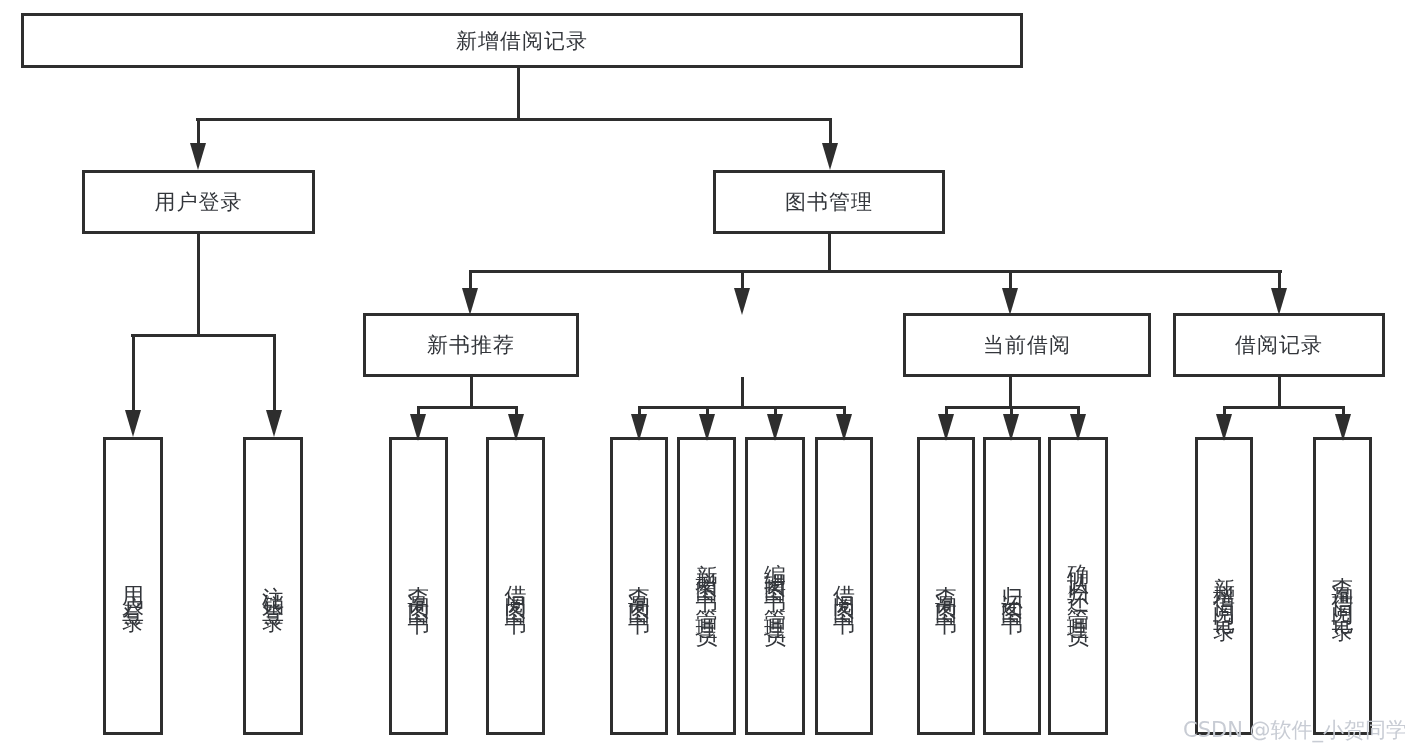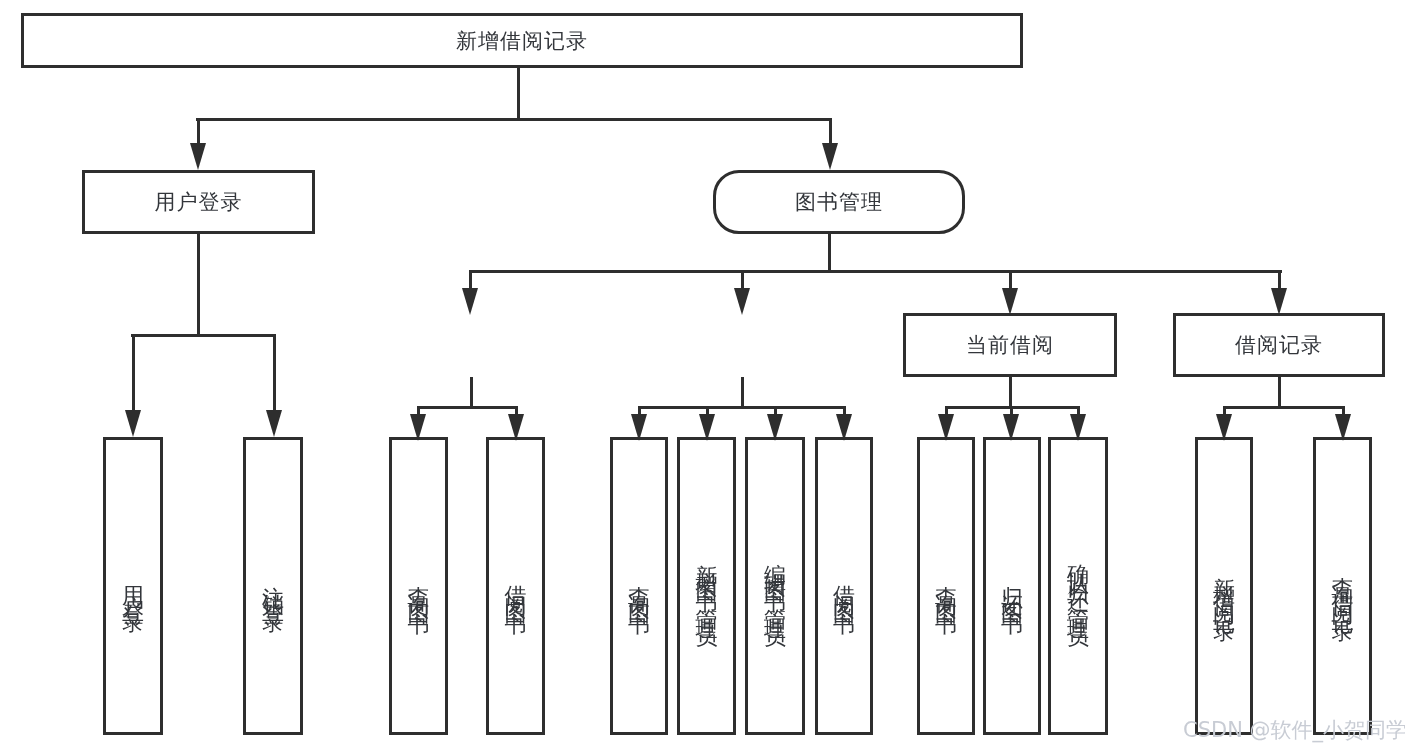--- a/index.html
+++ b/index.html
@@ -83,25 +83,28 @@
 
 <div id="canvas">
 
   <div class="box" style="left: 21px; top: 13px; width: 1002px; height: 55px; border-color: rgb(46, 46, 46); color: rgb(51, 54, 59);">
     <span class="hlabel">新增借阅记录</span>
   </div>
 
   <div class="box lv2" style="left: 82px; width: 233px; border-color: rgb(46, 46, 46); color: rgb(51, 54, 59);">
     <span class="hlabel">用户登录</span>
   </div>
-  <div class="box lv2" style="left: 713px; width: 252px; border-color: rgb(46, 46, 46); color: rgb(51, 54, 59); border-radius: 26px;">
+  <div class="box lv2" style="left: 713px; width: 232px; border-color: rgb(46, 46, 46); color: rgb(51, 54, 59);">
     <span class="hlabel">图书管理</span>
   </div>
 
-  <div class="box lv3" style="left: 903px; width: 214px; border-color: rgb(46, 46, 46); color: rgb(51, 54, 59);">
+  <div class="box lv3" style="left: 363px; width: 216px; border-color: rgb(46, 46, 46); color: rgb(51, 54, 59);">
+    <span class="hlabel">新书推荐</span>
+  </div>
+  <div class="box lv3" style="left: 903px; width: 248px; border-color: rgb(46, 46, 46); color: rgb(51, 54, 59);">
     <span class="hlabel">当前借阅</span>
   </div>
   <div class="box lv3" style="left: 1173px; width: 212px; border-color: rgb(46, 46, 46); color: rgb(51, 54, 59);">
     <span class="hlabel">借阅记录</span>
   </div>
 
   <div class="box leaf" style="left: 103px; width: 60px; border-color: rgb(46, 46, 46); color: rgb(51, 54, 59);">
     <span class="vtext">用户登录</span>
   </div>
   <div class="box leaf" style="left: 243px; width: 60px; border-color: rgb(46, 46, 46); color: rgb(51, 54, 59);">

